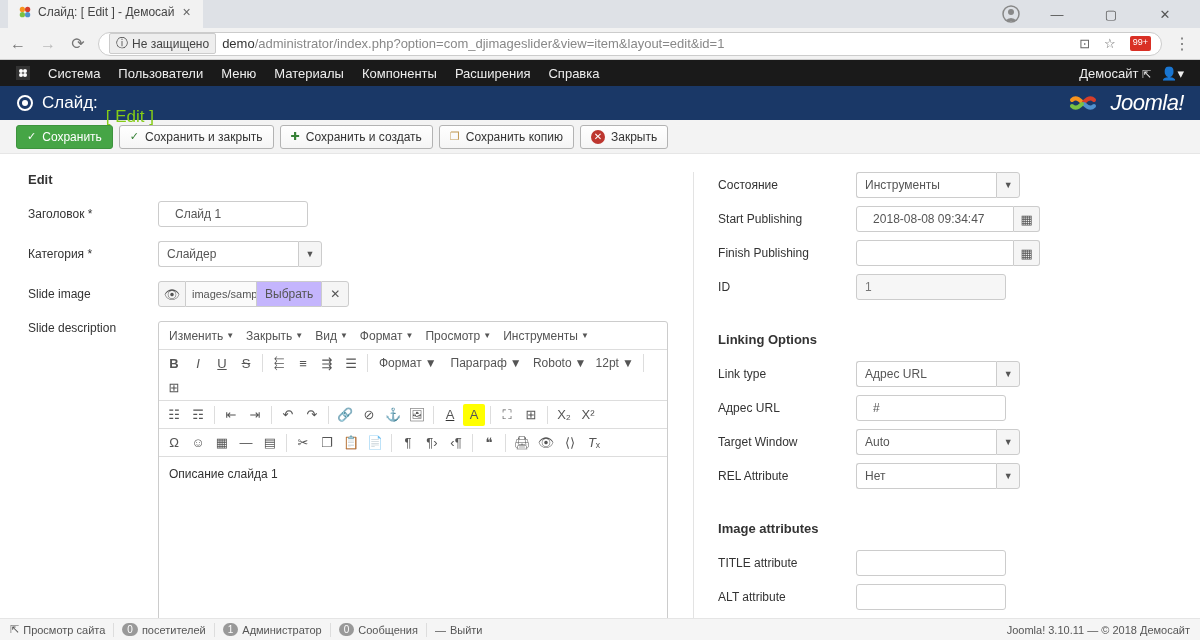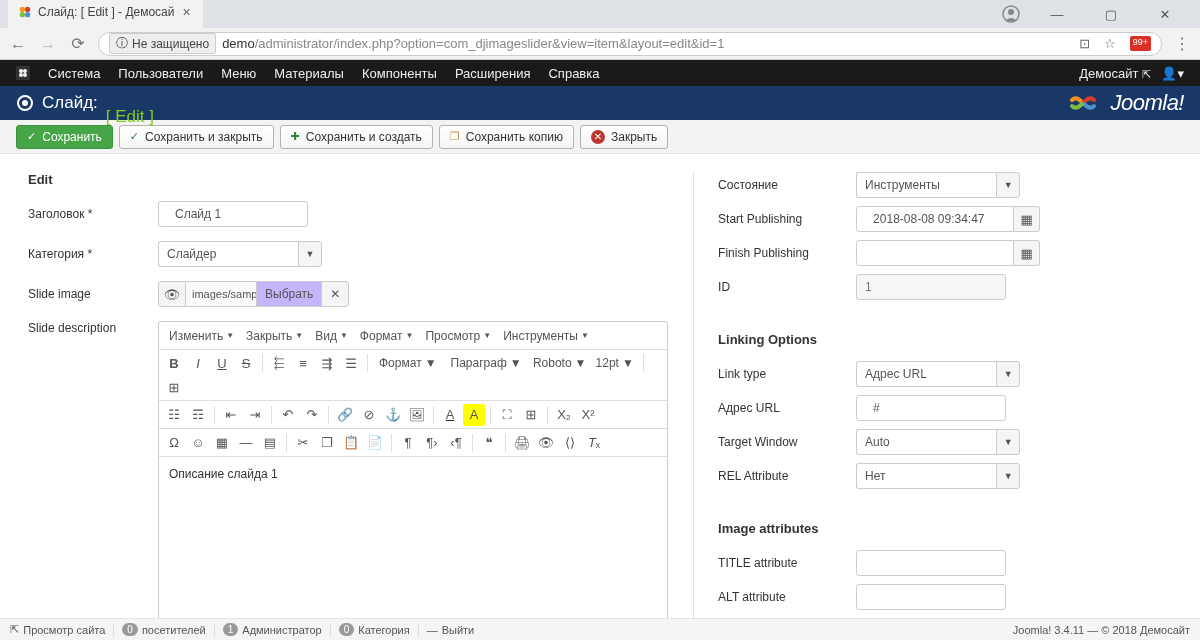--- a/index.html
+++ b/index.html
@@ -442,18 +442,18 @@
       <span>посетителей</span>
     </span>
   <span class="sep"></span>
   <span class="pill">
       <span class="badge">1</span>
       <span>Администратор</span>
     </span>
   <span class="sep"></span>
   <span class="pill">
       <span class="badge">0</span>
-      <span>Категория</span>
+      <span>Сообщения</span>
     </span>
   <span class="sep"></span>
   <span class="pill">— <span>Выйти</span></span>
-  <span class="right"><span>Joomla! 3.4.11</span> <span>— © 2018 Демосайт</span></span>
+  <span class="right"><span>Joomla! 3.10.11</span> <span>— © 2018 Демосайт</span></span>
 </div>
 
 </body></html>

